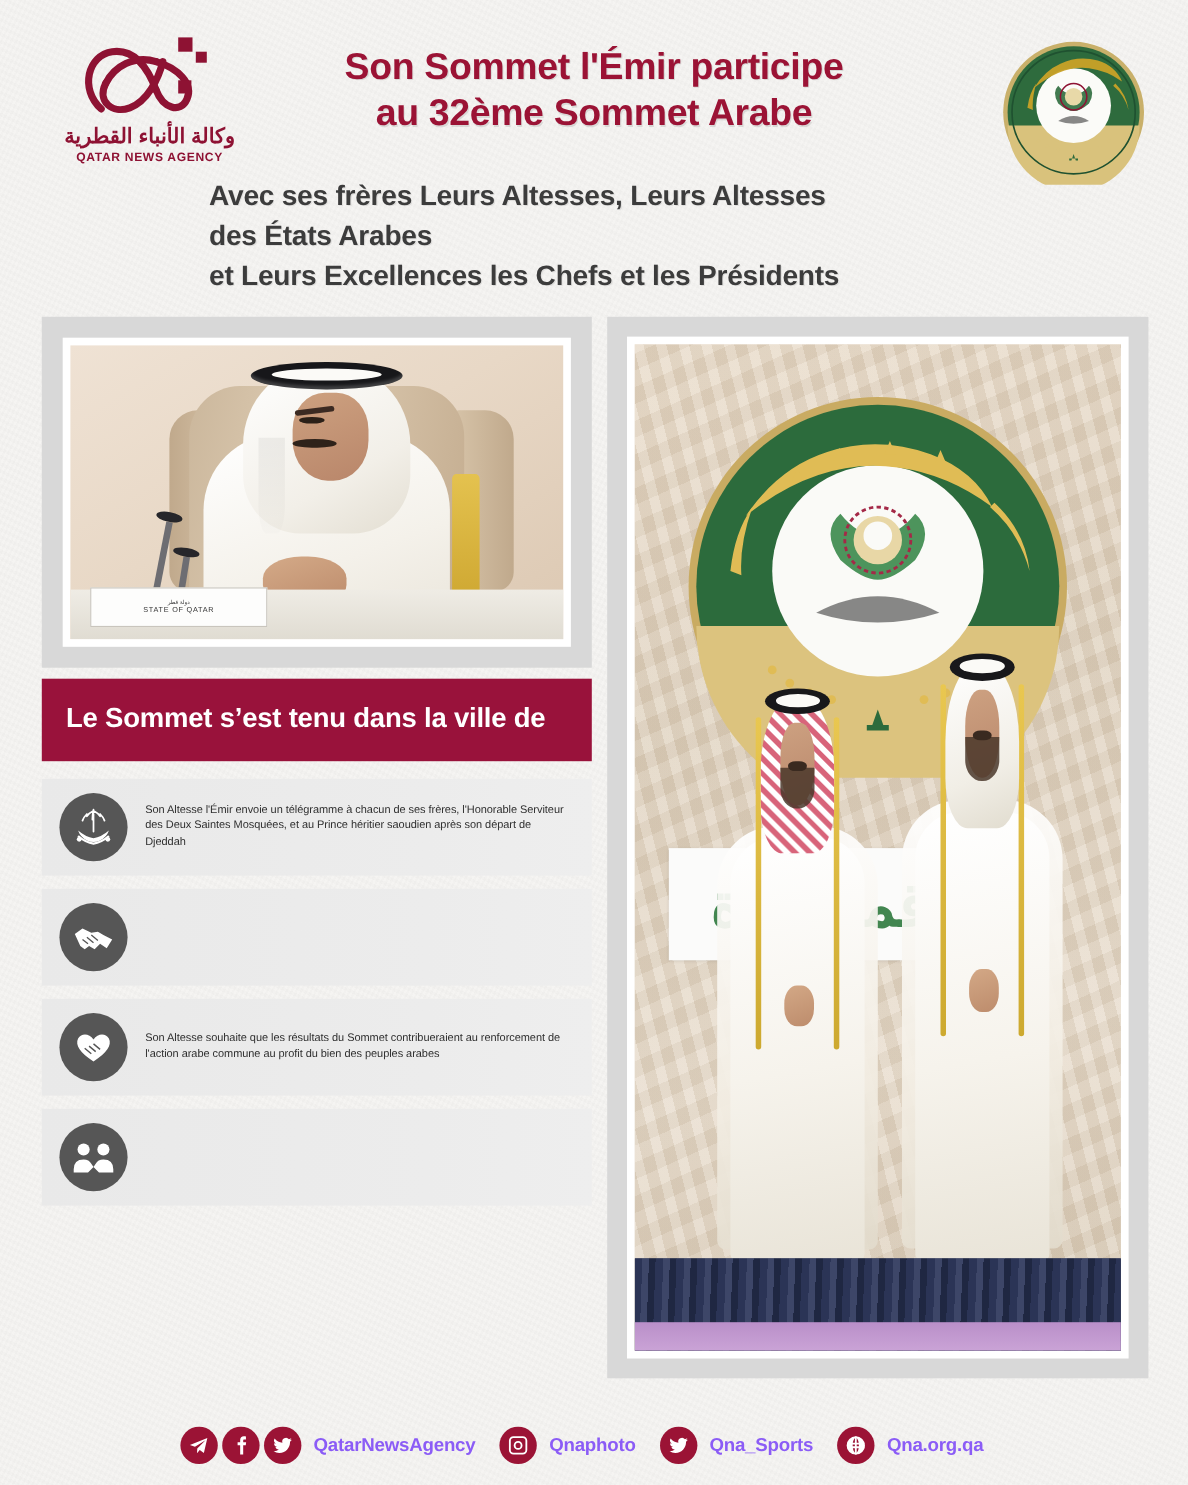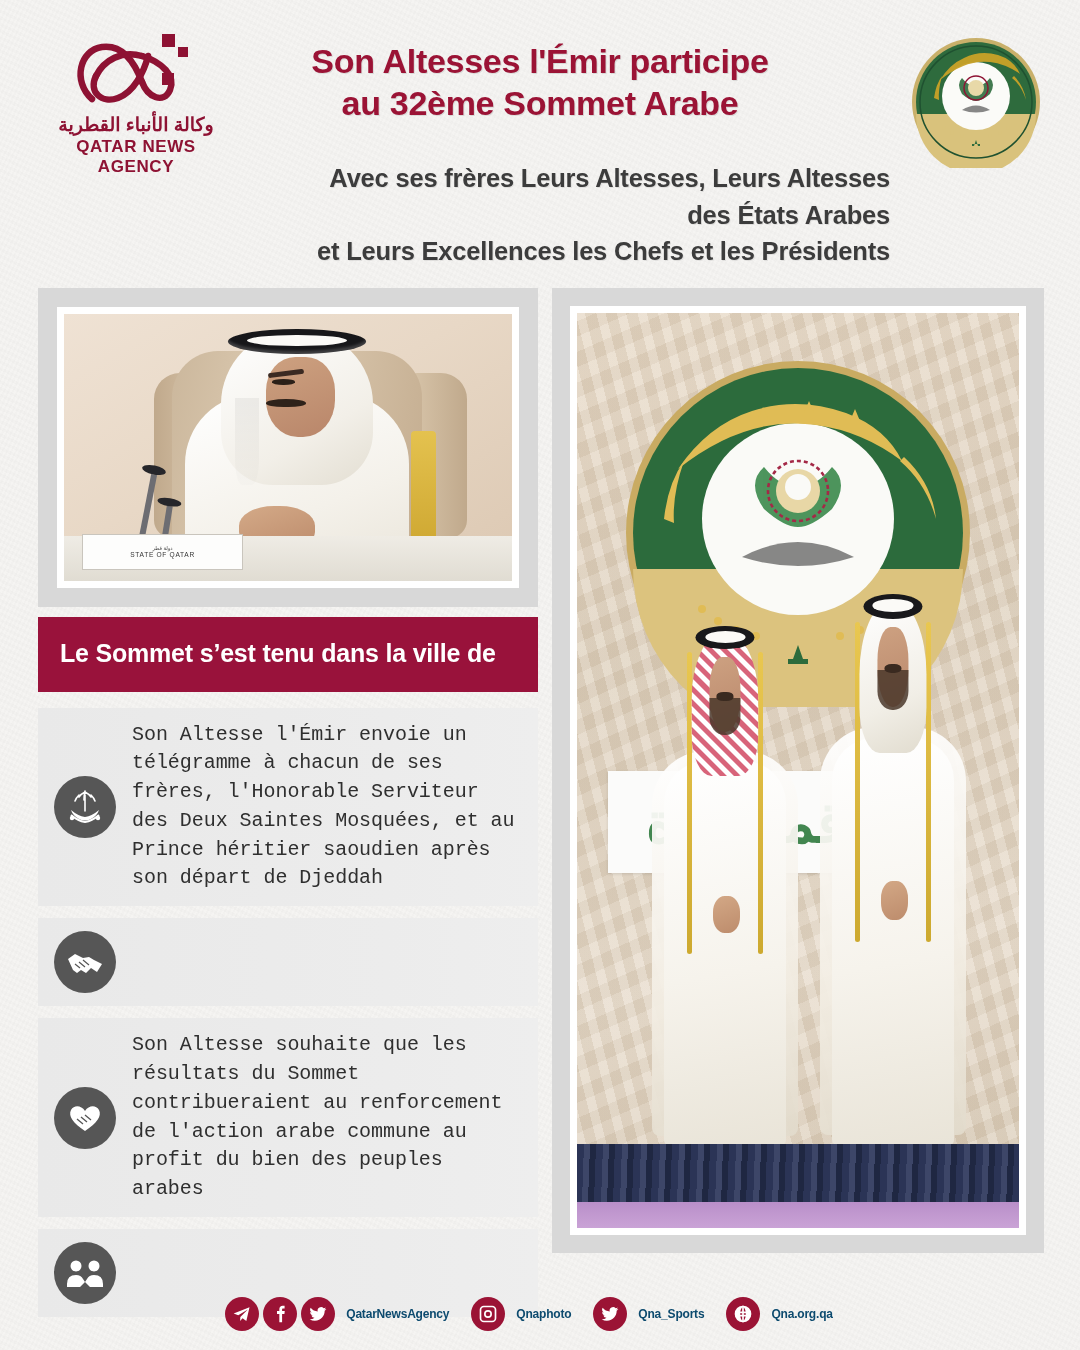--- a/index.html
+++ b/index.html
@@ -17,28 +17,28 @@
       repeating-linear-gradient(115deg, rgba(0,0,0,.012) 0 2px, rgba(255,255,255,.012) 2px 4px),
       repeating-linear-gradient(25deg, rgba(0,0,0,.010) 0 3px, rgba(255,255,255,.010) 3px 6px);
   }
   .page{position:relative;z-index:1;width:1080px;height:1350px;}
 
   
   .header{position:relative;height:285px;}
   .qna-logo{position:absolute;left:46px;top:26px;width:180px;text-align:center;}
   .qna-mark{width:132px;height:86px;margin:0 auto;display:block;}
   .qna-ar{font-size:19px;color:#8E1233;font-weight:bold;letter-spacing:.5px;margin-top:3px;line-height:1;direction:rtl;}
-  .qna-en{font-size:17px;color:#8E1233;font-weight:bold;letter-spacing:.6px;margin-top:3px;}
+  .qna-en{font-size:11px;color:#8E1233;font-weight:bold;letter-spacing:.6px;margin-top:3px;}
 
   .headline{position:absolute;left:230px;top:40px;width:620px;text-align:center;}
   .headline .ln{
     font-size:34px;font-weight:bold;color:#9B1335;line-height:1.24;
     letter-spacing:-.3px;text-shadow:1px 1px 0 rgba(0,0,0,.10);
   }
-  .subhead{position:absolute;left:190px;top:160px;width:700px;text-align:right;}
+  .subhead{position:absolute;left:190px;top:160px;width:700px;text-align:left;}
   .subhead .ln{
     font-size:25.5px;font-weight:bold;color:#3C3C3C;line-height:1.44;
     letter-spacing:-.2px;text-shadow:1px 1px 0 rgba(0,0,0,.08);
   }
   .summit-seal{position:absolute;right:38px;top:36px;width:132px;height:132px;}
 
   
   .cols{position:absolute;left:0;top:288px;width:1080px;height:985px;}
 
   
@@ -94,21 +94,21 @@
 
   .bullets{margin-top:16px;}
   .bullet{
     display:flex;align-items:center;gap:16px;
     background:linear-gradient(90deg,#e9e9e9 0%,#ececec 70%,#eeeeee 100%);
     padding:13px 16px;margin-bottom:12px;min-height:88px;
   }
   .bullet .bicon{flex:0 0 62px;width:62px;height:62px;border-radius:50%;background:#565656;
     display:flex;align-items:center;justify-content:center;}
   .bullet .bicon svg{width:40px;height:40px;fill:#ffffff;}
-  .bullet .btext{font-size:20px;line-height:1.44;color:#2f2f2f;font-weight:500;letter-spacing:-.05px;font-family:Liberation Mono, monospace;}
+  .bullet .btext{font-size:10px;line-height:1.44;color:#2f2f2f;font-weight:500;letter-spacing:-.05px;}
 
   
   .colR{position:absolute;left:552px;top:0;width:492px;}
   .photo-frameR{background:#d8d8d8;padding:18px;}
   .photo-innerR{background:#ffffff;padding:7px;}
   .photo-summit{position:relative;width:100%;height:915px;overflow:hidden;
     background:linear-gradient(168deg,#e7d9c6 0%,#ded0bc 35%,#e6dac9 70%,#d8c9b4 100%);}
   .wall-tex{position:absolute;inset:0;
     background:
       repeating-linear-gradient(76deg, rgba(255,255,255,.16) 0 9px, rgba(160,140,115,.10) 9px 20px),
@@ -153,21 +153,21 @@
   .carpet::after{content:"";position:absolute;left:0;bottom:0;width:100%;height:26px;
     background:linear-gradient(180deg,#b98fc9,#caa3d6);}
 
   
   .footer{position:absolute;left:0;top:1283px;width:1080px;height:62px;
     display:flex;align-items:center;justify-content:center;gap:0;}
   .fgrp{display:flex;align-items:center;}
   .fico{width:34px;height:34px;border-radius:50%;background:#9B1335;
     display:flex;align-items:center;justify-content:center;margin-right:4px;}
   .fico svg{width:20px;height:20px;fill:#ffffff;}
-  .flabel{font-size:12px;color:#0c4a6e;font-weight:600;margin:0 22px 0 7px;letter-spacing:-.2px;}
+  .flabel{font-size:17px;color:#8b5cf6;font-weight:600;margin:0 22px 0 7px;letter-spacing:-.2px;}
 </style>
 </head>
 <body>
 
 <div class="page">
 
   <div class="header">
 
     <div class="qna-logo">
       <svg class="qna-mark" viewBox="0 0 132 86">
@@ -179,21 +179,21 @@
         </g>
         <rect x="92" y="8" width="13" height="13" fill="#8E1233"></rect>
         <rect x="108" y="21" width="10" height="10" fill="#8E1233"></rect>
         <rect x="92" y="47" width="12" height="12" fill="#8E1233"></rect>
       </svg>
       <div class="qna-ar">وكالة الأنباء القطرية</div>
       <div class="qna-en">QATAR NEWS AGENCY</div>
     </div>
 
     <div class="headline">
-      <div class="ln">Son Altesses l'Émir participe</div>
+      <div class="ln">Son Sommet l'Émir participe</div>
       <div class="ln">au 32ème Sommet Arabe</div>
     </div>
 
     <div class="subhead">
       <div class="ln">Avec ses frères Leurs Altesses, Leurs Altesses</div>
       <div class="ln">des États Arabes</div>
       <div class="ln">et Leurs Excellences les Chefs et les Présidents</div>
     </div>
 
     <svg class="summit-seal" viewBox="0 0 132 132">

